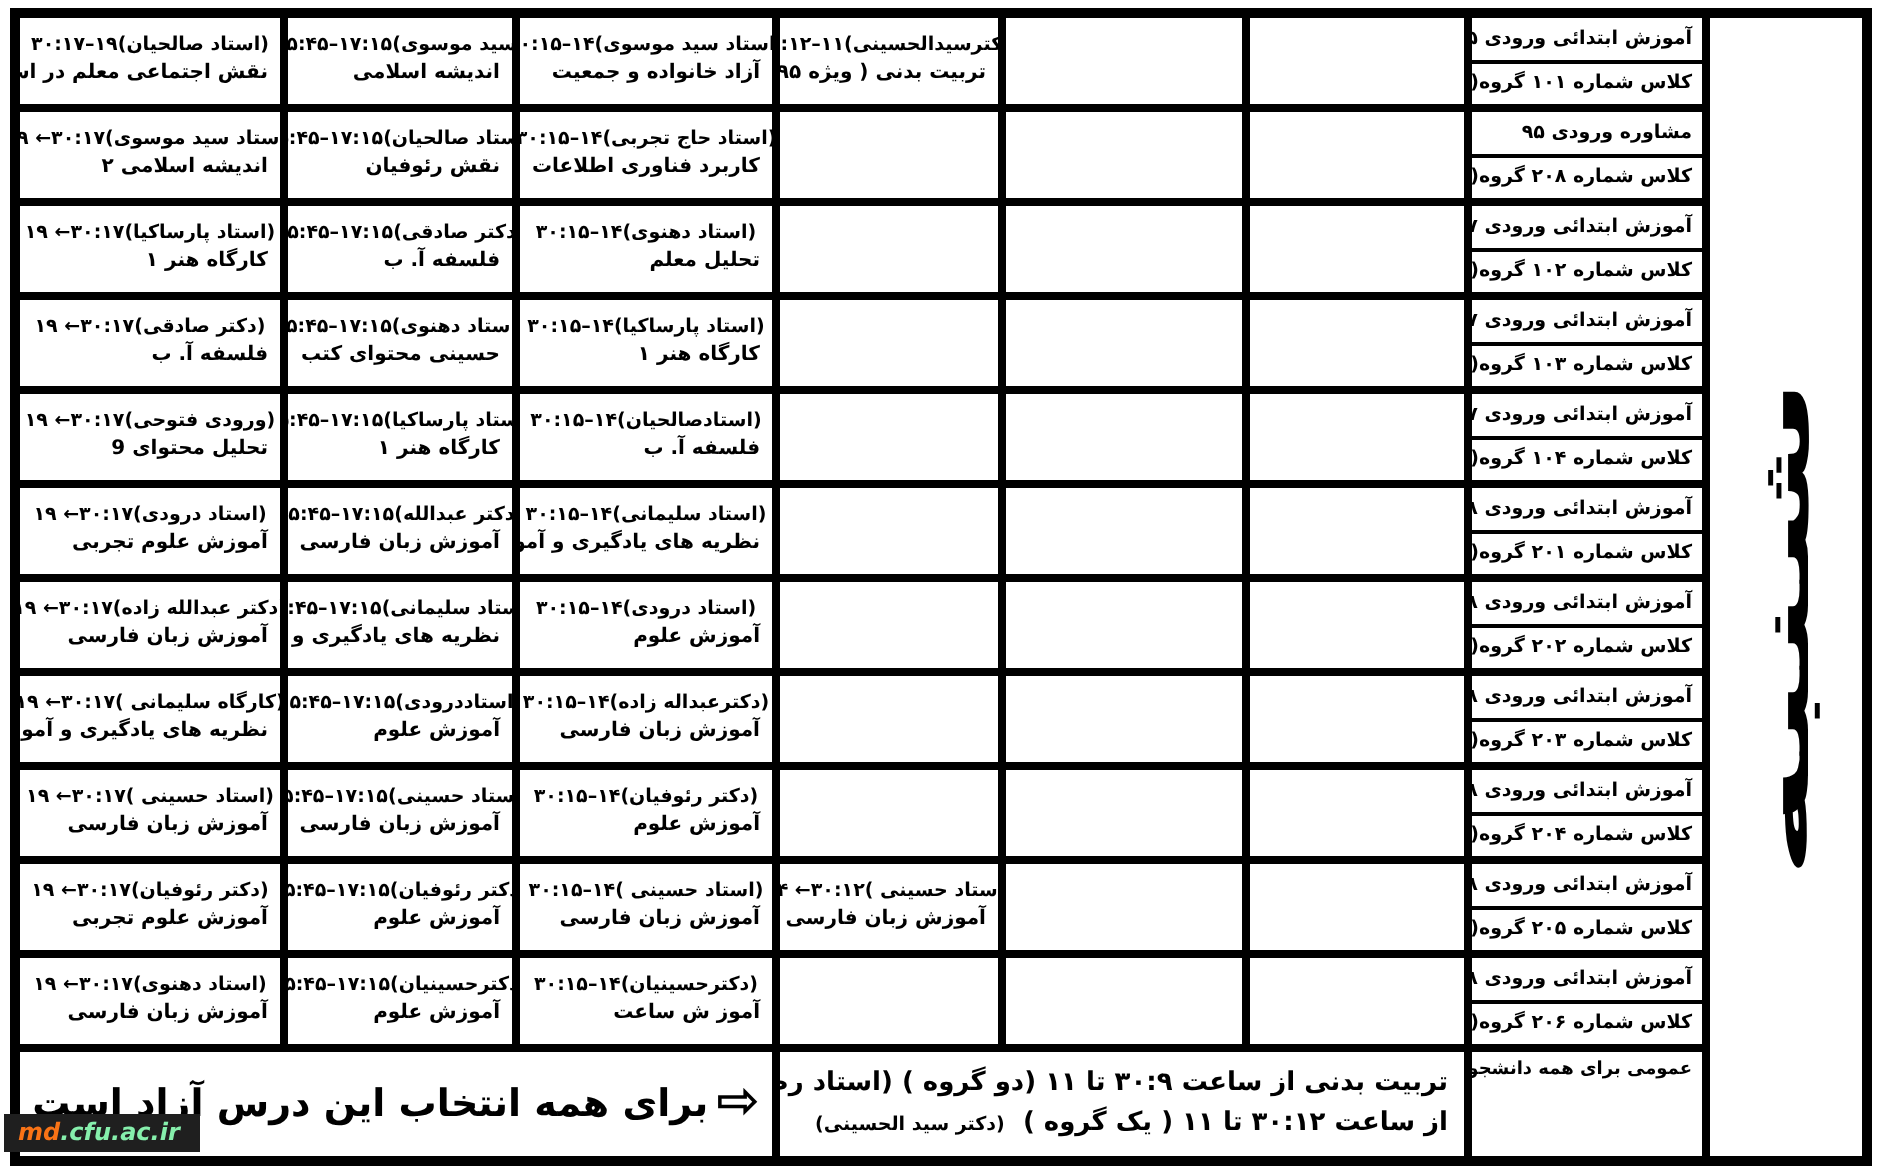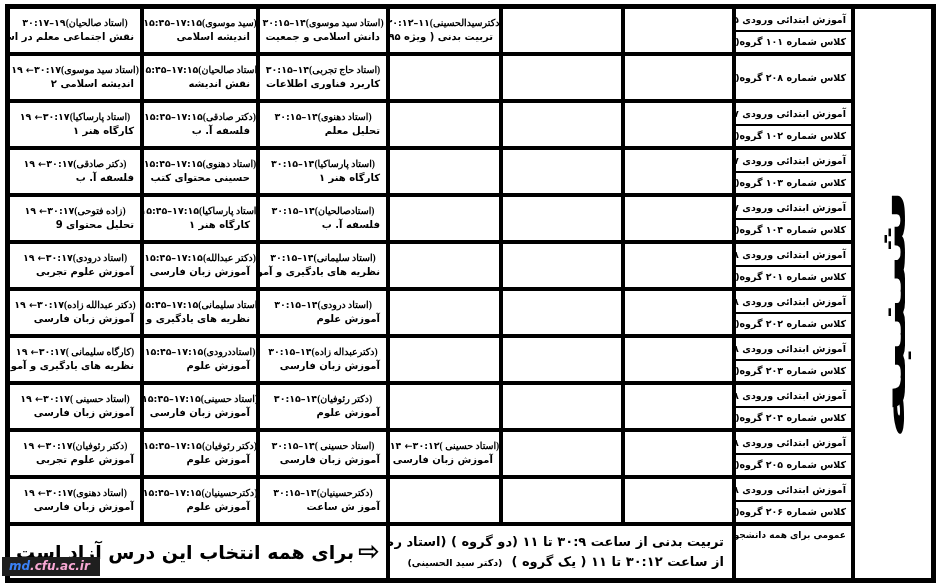--- a/index.html
+++ b/index.html
@@ -15,21 +15,21 @@
     grid-template-rows:repeat(11,47px) 56px;
     grid-auto-flow:row;
   }
   .cell{
     border:2px solid #000;box-sizing:border-box;background:#fff;
     display:flex;flex-direction:column;justify-content:center;
     overflow:hidden;
   }
   .l1{display:flex;justify-content:center;align-items:baseline;font-size:9.5px;white-space:nowrap;line-height:1.5;}
   .tm{direction:ltr;unicode-bidi:isolate;}
-  .th{direction:rtl;unicode-bidi:isolate;font-family:Liberation Serif, serif;}
+  .th{direction:rtl;unicode-bidi:isolate;}
   .l2{font-size:10px;text-align:right;direction:rtl;padding:0 6px 1px 0;white-space:nowrap;line-height:1.4;}
   .info{padding:0;justify-content:stretch;}
   .info .i1,.info .i2{flex:1;display:flex;align-items:center;direction:rtl;font-size:9.5px;padding-right:5px;white-space:nowrap;line-height:1;}
   .info .i1{border-bottom:2px solid #000;}
   .day{
     grid-column:8;grid-row:1/13;border:2px solid #000;box-sizing:border-box;
     display:flex;align-items:center;justify-content:center;
   }
   .day-label{
     transform:rotate(-90deg) scaleX(3.1);
@@ -40,22 +40,22 @@
   .arrow{font-size:26px;line-height:1;transform:translateY(-1px);}
   .f2{grid-column:4/7;direction:rtl;justify-content:center;padding-right:8px;white-space:nowrap;}
   .pe1{font-size:13px;text-align:right;line-height:1.55;}
   .pe2{font-size:13px;text-align:right;line-height:1.55;}
   .pe2 .sm{font-size:9.5px;padding-left:31px;}
   .f3{grid-column:7;justify-content:flex-start;direction:rtl;font-size:9px;padding:4px 5px 0 0;white-space:nowrap;}
   .wm{
     position:absolute;left:2px;top:557px;background:#1f1f1f;
     font-size:12px;font-style:italic;padding:2px 10px 3px 7px;line-height:1.2;
   }
-  .wm .p1{color:#3b82f6;}
-  .wm .p2{color:#f9a8d4;}
+  .wm .p1{color:#f97316;}
+  .wm .p2{color:#86efac;}
 </style>
 </head>
 <body>
 
 <div class="sched">
   <div class="day">
     <div class="day-label">شنبه</div>
   </div>
 
   <div class="cell">
@@ -70,21 +70,21 @@
         <span class="tm">۱۵:۴۵–۱۷:۱۵</span>
         <span class="th">(سید موسوی)</span>
       </div>
       <div class="l2">اندیشه اسلامی</div>
     </div>
   <div class="cell">
       <div class="l1">
         <span class="tm">۳۰:۱۵–۱۴</span>
         <span class="th">(استاد سید موسوی)</span>
       </div>
-      <div class="l2">دانش اسلامی و جمعیت</div>
+      <div class="l2">آزاد خانواده و جمعیت</div>
     </div>
   <div class="cell">
       <div class="l1">
         <span class="tm">۳۰:۱۲–۱۱</span>
         <span class="th">(دکترسیدالحسینی)</span>
       </div>
       <div class="l2">تربیت بدنی ( ویژه ۹۵)</div>
     </div>
   <div class="cell"></div>
   <div class="cell"></div>
@@ -98,33 +98,34 @@
         <span class="tm">۱۹ ←۳۰:۱۷</span>
         <span class="th">(استاد سید موسوی)</span>
       </div>
       <div class="l2">اندیشه اسلامی ۲</div>
     </div>
   <div class="cell">
       <div class="l1">
         <span class="tm">۱۵:۴۵–۱۷:۱۵</span>
         <span class="th">(استاد صالحیان)</span>
       </div>
-      <div class="l2">نقش اندیشه</div>
+      <div class="l2">نقش رئوفیان</div>
     </div>
   <div class="cell">
       <div class="l1">
         <span class="tm">۳۰:۱۵–۱۴</span>
         <span class="th">(استاد حاج تجربی)</span>
       </div>
       <div class="l2">کاربرد فناوری اطلاعات</div>
     </div>
   <div class="cell"></div>
   <div class="cell"></div>
   <div class="cell"></div>
   <div class="cell info">
+      <div class="i1">مشاوره ورودی ۹۵</div>
       <div class="i2">کلاس شماره ۲۰۸  گروه(۵۰)</div>
     </div>
 
   <div class="cell">
       <div class="l1">
         <span class="tm">۱۹ ←۳۰:۱۷</span>
         <span class="th">(استاد پارساکیا)</span>
       </div>
       <div class="l2">کارگاه هنر ۱</div>
     </div>
@@ -175,21 +176,21 @@
   <div class="cell"></div>
   <div class="cell"></div>
   <div class="cell info">
       <div class="i1">آموزش ابتدائی ورودی ۹۷</div>
       <div class="i2">کلاس شماره ۱۰۳  گروه(۷۲)</div>
     </div>
 
   <div class="cell">
       <div class="l1">
         <span class="tm">۱۹ ←۳۰:۱۷</span>
-        <span class="th">(زاده فتوحی)</span>
+        <span class="th">(ورودی فتوحی)</span>
       </div>
       <div class="l2">تحلیل محتوای 9</div>
     </div>
   <div class="cell">
       <div class="l1">
         <span class="tm">۱۵:۴۵–۱۷:۱۵</span>
         <span class="th">(استاد پارساکیا)</span>
       </div>
       <div class="l2">کارگاه هنر ۱</div>
     </div>

